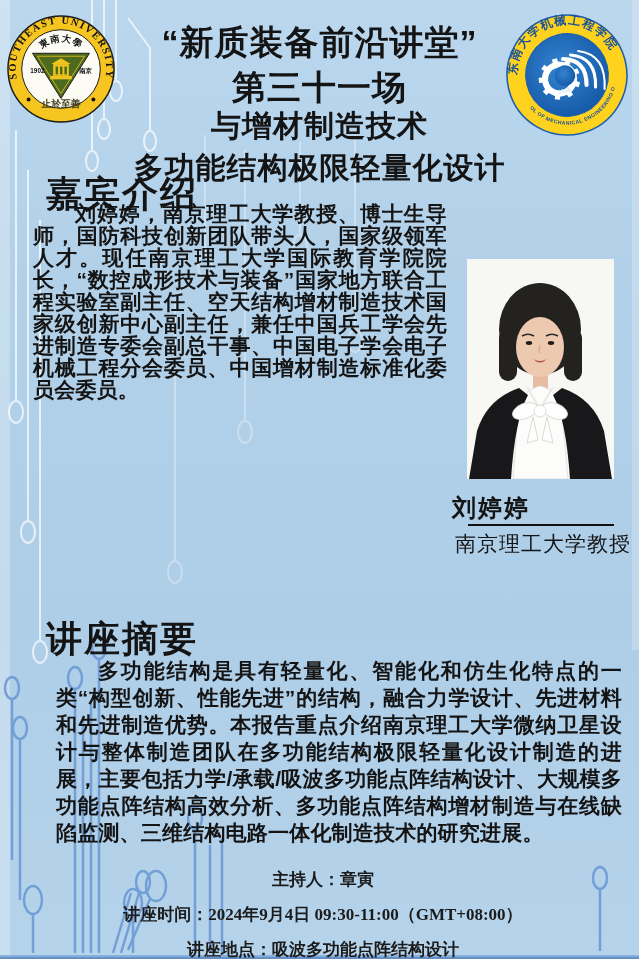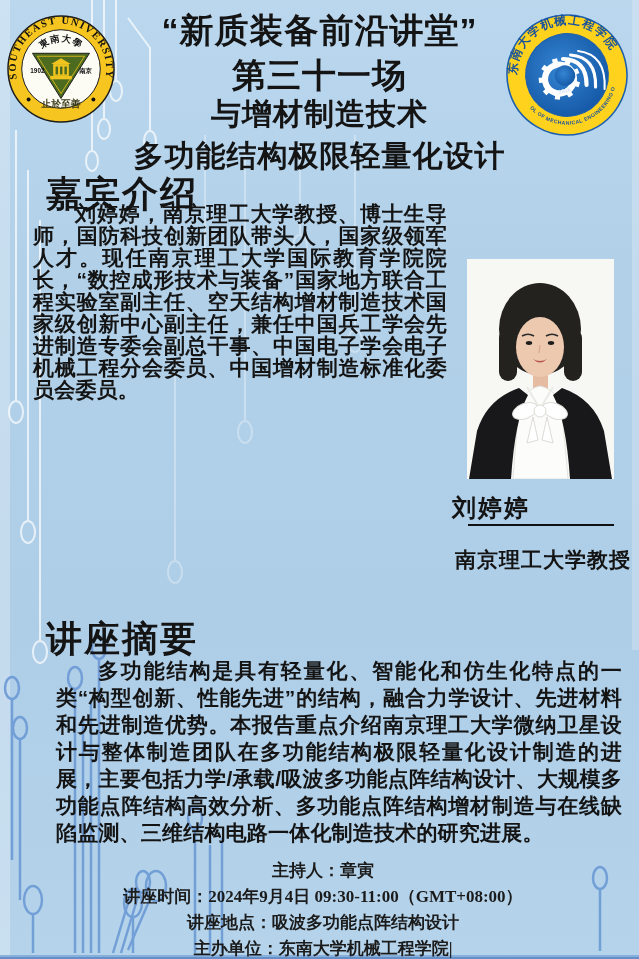--- a/index.html
+++ b/index.html
@@ -7,21 +7,21 @@
     position:relative;width:639px;height:959px;overflow:hidden;
     background:linear-gradient(180deg,#bad7ee 0%,#b2d1e9 28%,#aecde7 65%,#b5d4eb 100%);
     font-family:"Liberation Sans","DejaVu Sans",sans-serif;color:#141414;
   }
   .decor{position:absolute;left:0;top:0;z-index:0;}
   .content{position:absolute;left:0;top:0;width:639px;height:959px;z-index:1;}
 
   .seal{position:absolute;left:7px;top:15px;width:108px;height:108px;}
   .badge{position:absolute;left:505px;top:13px;width:124px;height:124px;}
 
-  .title-block{position:absolute;left:112px;right:112px;top:8px;text-align:center;}
+  .title-block{position:absolute;left:112px;right:112px;top:20px;text-align:center;}
   .title-main{font-size:34px;line-height:45px;font-weight:800;letter-spacing:1px;}
   .title-sub{font-size:30px;line-height:32px;font-weight:800;letter-spacing:1px;}
   .title-sub.first{margin-top:10px;}
 
   .section-heading{position:absolute;left:46px;font-size:36px;font-weight:800;letter-spacing:2px;}
   .heading-guest{top:170px;}
   .heading-abstract{top:615px;}
 
   .bio{position:absolute;left:33px;top:203px;width:414px;
        font-size:21px;line-height:22px;font-weight:600;
@@ -31,26 +31,26 @@
   .abstract-text{position:absolute;left:56px;top:657px;width:566px;
        font-size:21px;line-height:27px;font-weight:600;
        text-align:justify;text-justify:inter-character;letter-spacing:.2px;}
   .abstract-text p{margin:0;text-indent:2em;}
 
   .photo-card{position:absolute;left:467px;top:259px;width:147px;height:220px;background:#f7f7f4;}
   .photo-name{position:absolute;left:452px;top:492px;width:182px;text-align:left;
        font-size:24px;font-weight:800;letter-spacing:2px;}
   .photo-rule{position:absolute;left:468px;top:524px;width:146px;height:0;border-top:2px solid #111;}
   .photo-title{position:absolute;left:448px;top:530px;width:190px;text-align:center;
-       font-size:21px;font-weight:700;letter-spacing:1px;margin-top:16px;}
+       font-size:21px;font-weight:400;letter-spacing:1px;}
 
   .footer{position:absolute;left:0;right:0;top:856px;text-align:center;
        font-family:"Liberation Serif","DejaVu Serif",serif;font-weight:700;
        font-size:17px;line-height:23px;color:#1b1b1b;}
-  .footer div{margin:3px 0 1px 0;padding-left:7px;}
+  .footer div{margin:12px 0 1px 0;padding-left:7px;}
 </style>
 </head>
 <body>
 
 <div class="poster">
 
   <svg class="decor" width="639" height="959" viewBox="0 0 639 959">
     <rect x="0" y="0" width="10" height="959" fill="rgba(255,255,255,0.28)"></rect>
     <rect x="632" y="0" width="7" height="650" fill="rgba(255,255,255,0.22)"></rect>
 

